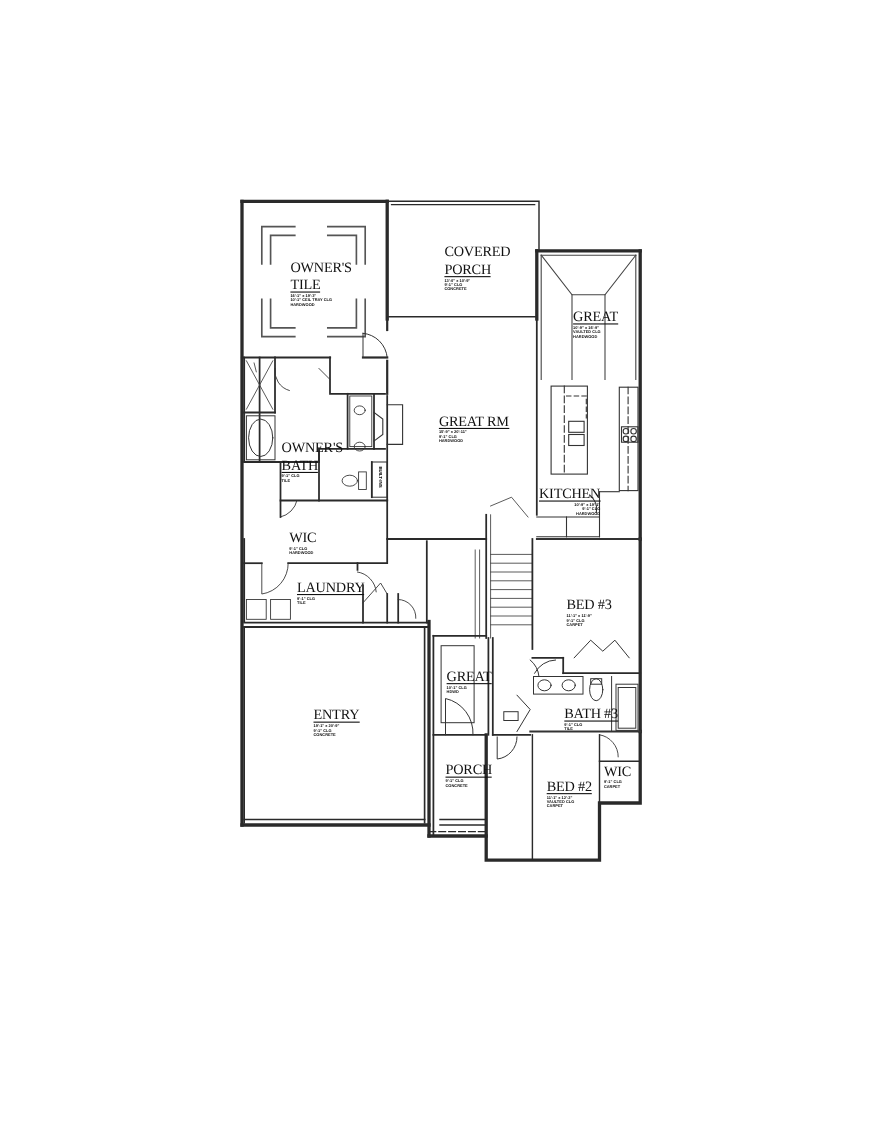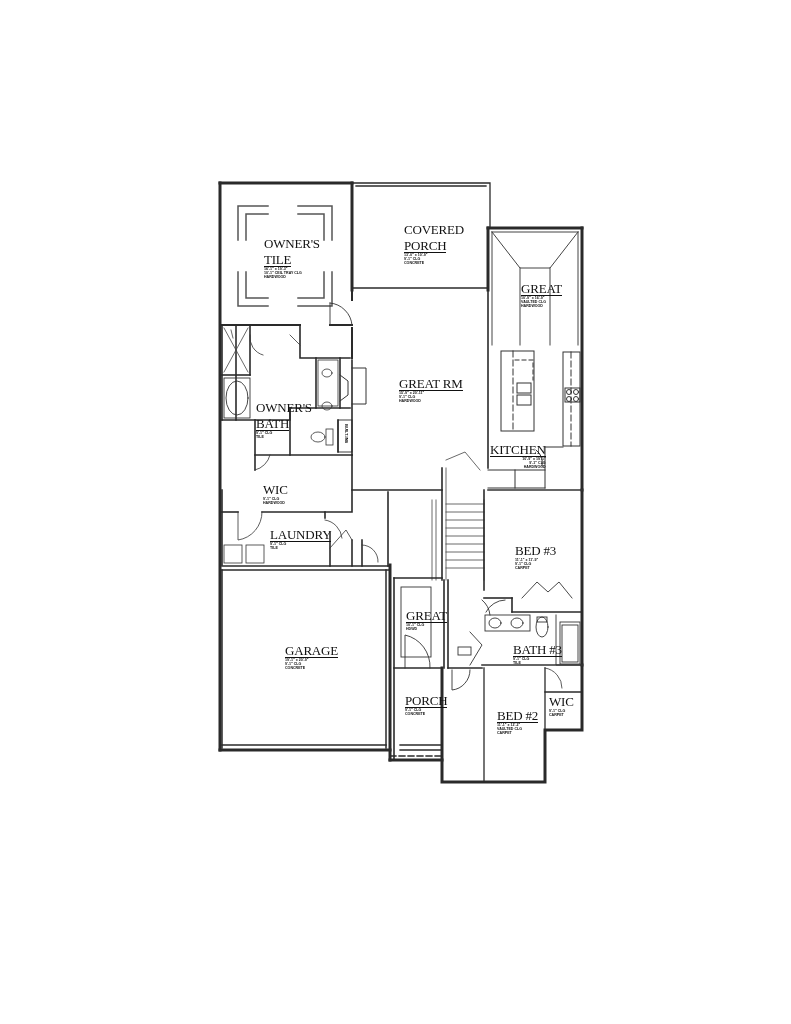--- a/index.html
+++ b/index.html
@@ -303,21 +303,21 @@
 </div>
 
 <div class="label" style="left:515px; top:542px;">
   <div class="name" style="border:none;">BED #3</div>
   <div class="sub">11'-1" x 11'-9"</div>
   <div class="sub">9'-1" CLG</div>
   <div class="sub">CARPET</div>
 </div>
 
 <div class="label" style="left:285px; top:642px;">
-  <div class="name">GARAGE</div>
+  <div class="name">ENTRY</div>
   <div class="sub">19'-1" x 20'-9"</div>
   <div class="sub">9'-1" CLG</div>
   <div class="sub">CONCRETE</div>
 </div>
 
 <div class="label" style="left:406px; top:607px;">
   <div class="name">GREAT</div>
   <div class="sub">10'-1" CLG</div>
   <div class="sub">HDWD</div>
 </div>

